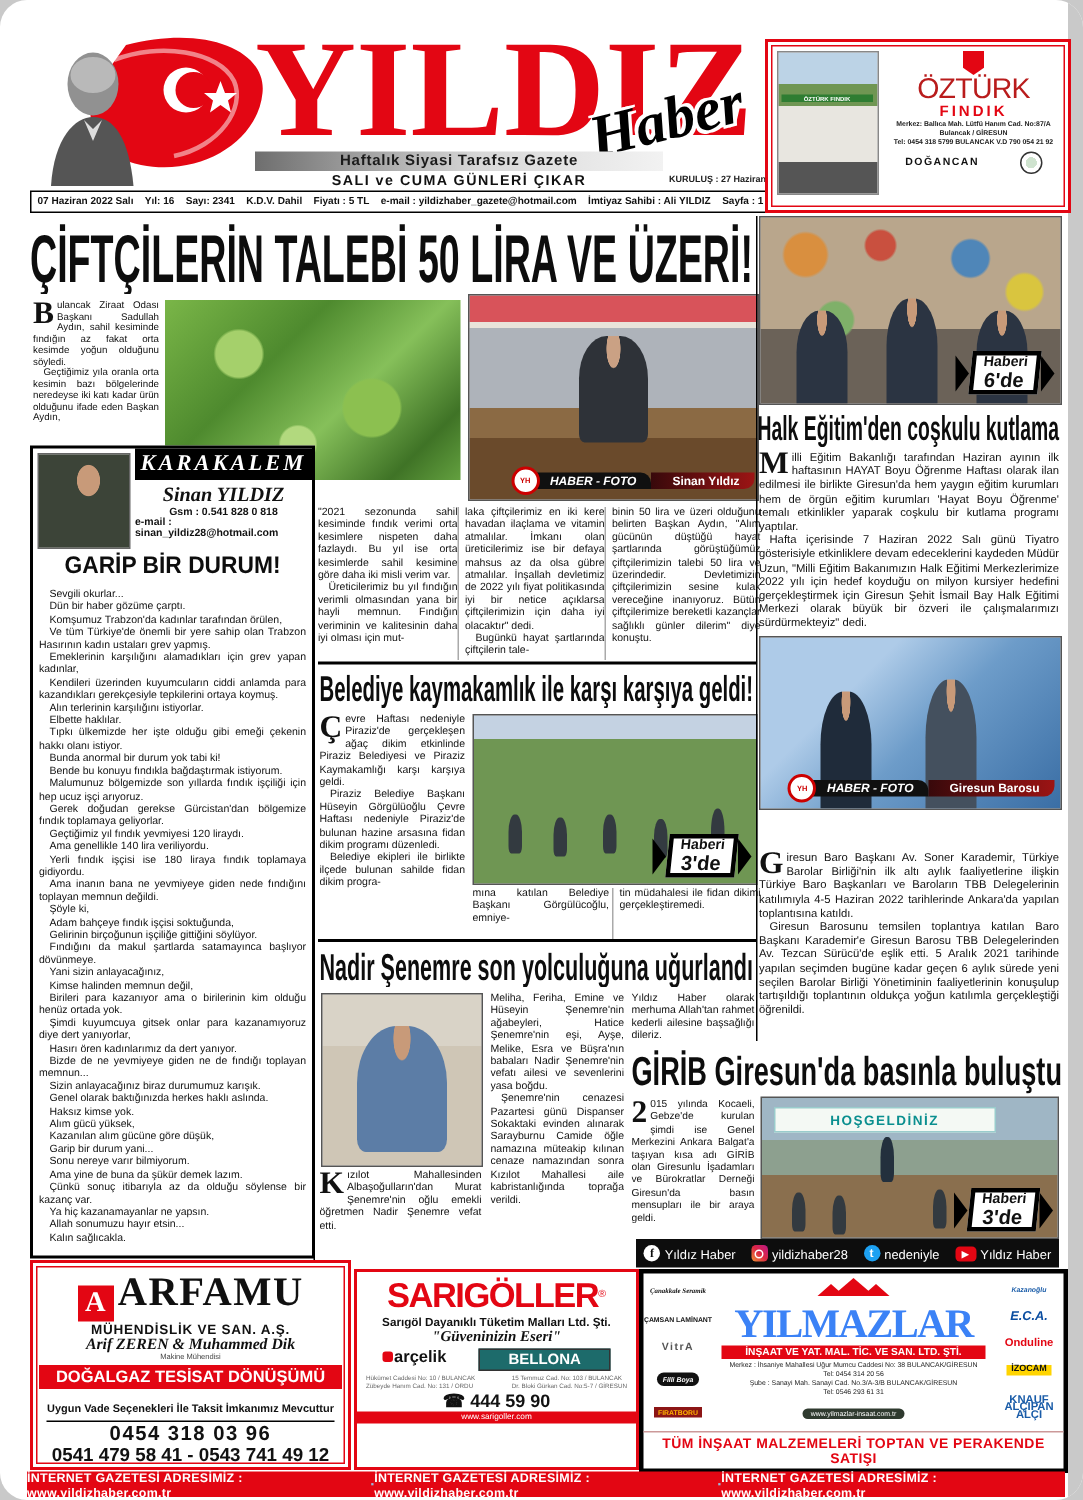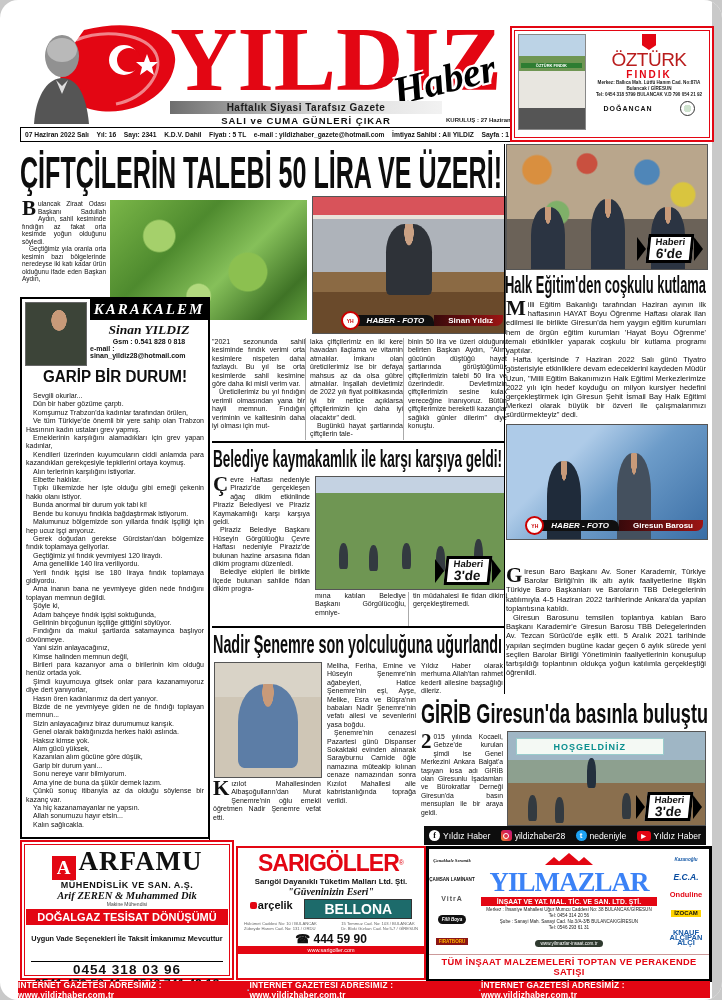--- a/index.html
+++ b/index.html
@@ -80,30 +80,30 @@
   
   .redbox{border:2px solid #e30613;background:#fff;}
   .inner-red{position:absolute;inset:2px;border:1px solid #e30613;}
   .arf-title{font-family:"Liberation Serif",serif;font-weight:bold;font-size:27px;color:#101010;letter-spacing:1px;}
   .arf-a{display:inline-flex;width:24px;height:24px;background:#e30613;color:#fff;align-items:center;justify-content:center;
          font-family:"Liberation Serif",serif;font-weight:bold;font-size:19px;margin-right:3px;vertical-align:-4px;}
   .arf-sub{font-size:9px;font-weight:bold;letter-spacing:.5px;}
   .arf-people{font-family:"Liberation Serif",serif;font-style:italic;font-weight:bold;font-size:10.5px;}
   .arf-role{font-size:5px;color:#444;}
   .arf-banner{background:#e30613;color:#fff;font-weight:bold;font-size:11px;padding:2px 0;margin:2px 4px;}
-  .arf-note{font-size:7.3px;font-weight:bold;border-bottom:1px solid #000;display:inline-block;padding-bottom:18px;}
+  .arf-note{font-size:7.3px;font-weight:bold;border-bottom:1px solid #000;display:inline-block;padding-bottom:4px;}
   .arf-ph1{font-size:13.5px;font-weight:bold;letter-spacing:1px;}
   .arf-ph2{font-size:12.5px;font-weight:bold;}
   .sar-title{color:#e30613;font-weight:bold;font-size:23px;letter-spacing:-1px;}
   .sar-sub{font-size:7.8px;font-weight:bold;}
   .sar-slogan{font-family:"Liberation Serif",serif;font-style:italic;font-weight:bold;font-size:10px;}
   .sar-brands{display:flex;justify-content:space-around;margin:2px 6px;}
   .sar-arcelik{font-weight:bold;font-size:11px;}
   .sar-dot{display:inline-block;width:7px;height:7px;background:#e30613;border-radius:2px;margin-right:1px;}
-  .sar-bellona{background:#1d6b6b;color:#fff;font-weight:bold;font-size:14px;padding:1px 19px;border:1px solid #333;}
+  .sar-bellona{background:#1d6b6b;color:#fff;font-weight:bold;font-size:10px;padding:1px 19px;border:1px solid #333;}
   .sar-addr{display:flex;justify-content:space-between;margin:1px 6px;font-size:4.2px;color:#666;text-align:left;}
   .sar-phone{font-size:12px;font-weight:bold;}
   .sar-web{background:#e30613;color:#fff;font-size:5.5px;padding:1px 0;}
   .ylm{border:3px solid #000;background:#fff;display:flex;flex-direction:column;}
   .ylm-main{flex:1;display:flex;}
   .ylm-col{width:46px;display:flex;flex-direction:column;align-items:center;justify-content:space-around;padding:2px 0;}
   .ylm-center{flex:1;text-align:center;}
   .mnt{width:0;height:0;border-left:14px solid transparent;border-right:14px solid transparent;border-bottom:12px solid #e30613;display:inline-block;}
   .mnt.small{border-left-width:9px;border-right-width:9px;border-bottom-width:8px;}
   .ylm-title{font-family:"Liberation Serif",serif;font-weight:bold;font-size:27px;color:#3b82f6;letter-spacing:-1px;line-height:1;}

